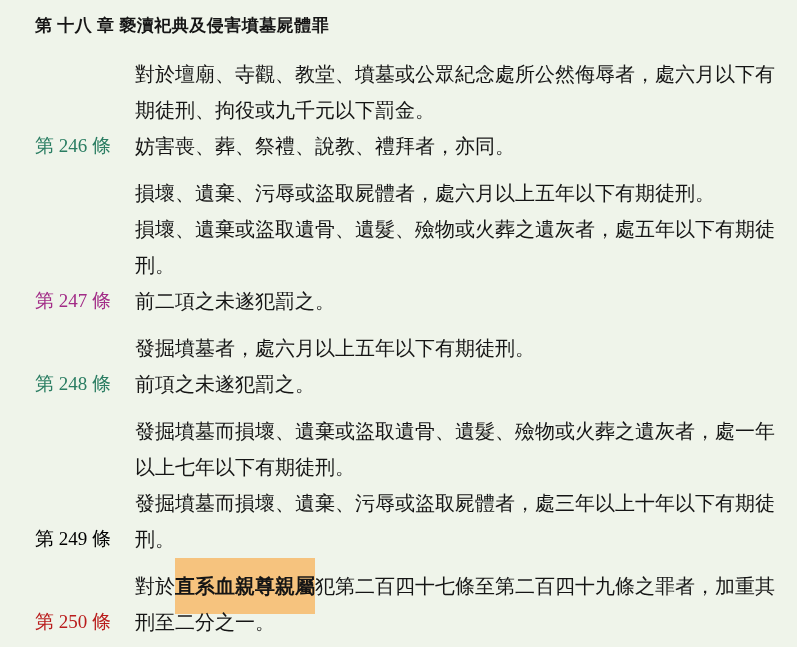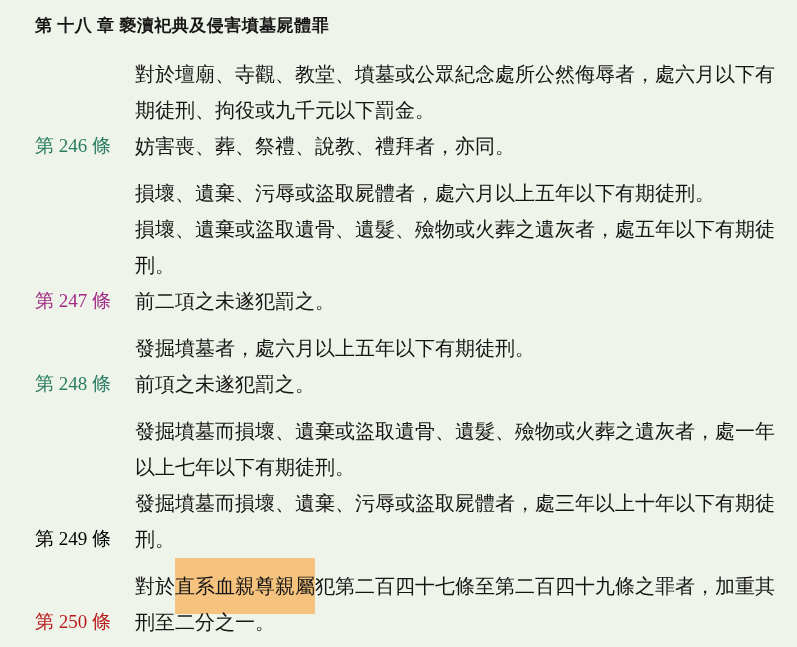--- a/index.html
+++ b/index.html
@@ -42,20 +42,21 @@
   .para {
     margin: 0;
     font-size: 20px;
     line-height: 36px;
     text-align: justify;
   }
   .hl {
     background: var(--hl-bg, #f6c37e);
     color: inherit;
     padding: 17px 0;
+    font-weight: bold;
   }
 </style>
 </head>
 <body>
 
 <div class="page">
   <h1 class="doc-title">第 十八 章 褻瀆祀典及侵害墳墓屍體罪</h1>
   <div>
   <div class="article">
     <a class="article-number" style="color: rgb(42, 125, 98);">第 246 條</a>

